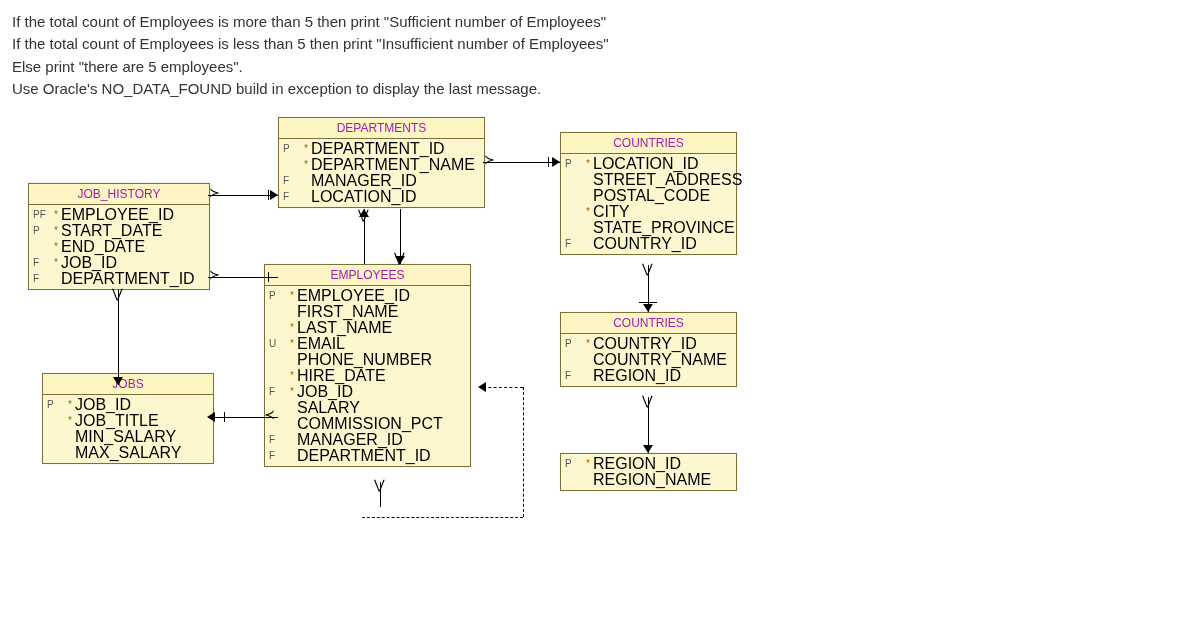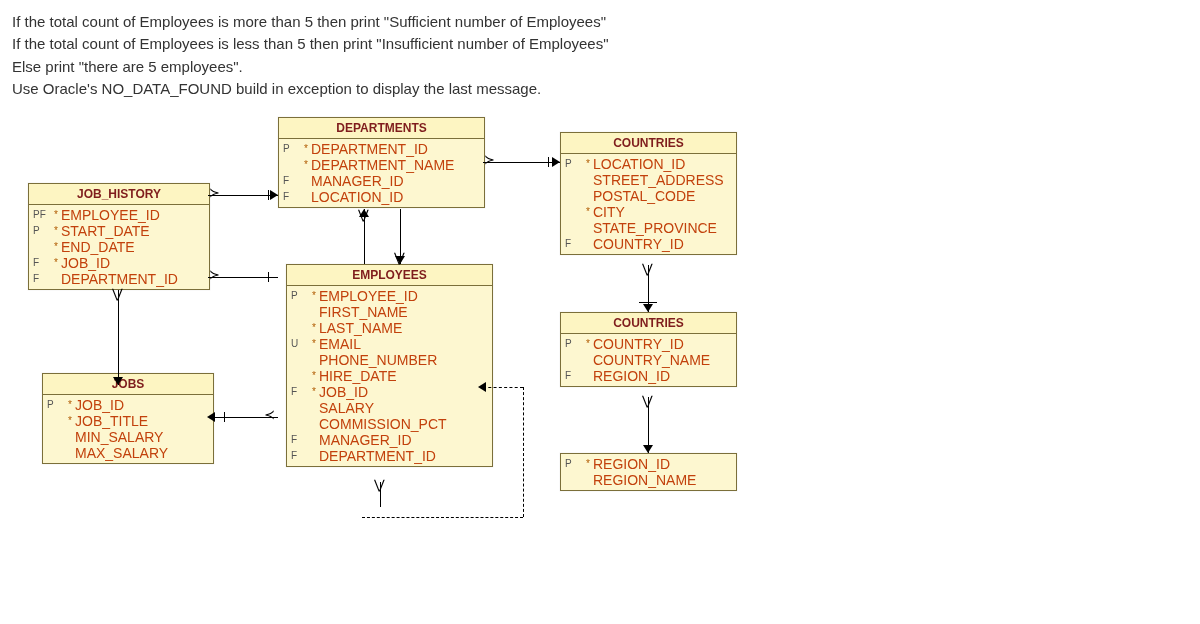--- a/index.html
+++ b/index.html
@@ -21,22 +21,22 @@
   .entity {
     position: absolute;
     border: 1px solid #7b6f3a;
     background: #fdf7d0;
     font-size: 12px;
     font-family: "Segoe UI", Tahoma, sans-serif;
     box-shadow: 0 0 0 0.5px rgba(0,0,0,0.05);
   }
   .entity-title {
     text-align: center;
-    font-weight: bold;
-    color: #7f1d1d;
+    font-weight: normal;
+    color: #a21caf;
     padding: 3px 4px;
     border-bottom: 1px solid #7b6f3a;
     background: #fdf5c2;
   }
   .entity-body { padding: 2px 0; }
   .row {
     display: flex;
     align-items: center;
     padding: 0 4px;
     line-height: 16px;
@@ -50,22 +50,22 @@
     flex-shrink: 0;
   }
   .markcol {
     width: 10px;
     color: #b05a00;
     font-size: 10px;
     text-align: center;
     flex-shrink: 0;
   }
   .namecol {
-    color: #c2410c;
-    font-size: 14px;
+    color: #000000;
+    font-size: 16px;
   }
   
   .line { position:absolute; background:#000; }
   .hline { height:1px; }
   .vline { width:1px; }
   .dashed-h { position:absolute; border-top:1px dashed #000; height:0; }
   .dashed-v { position:absolute; border-left:1px dashed #000; width:0; }
   .crow { position:absolute; font-size:13px; color:#000; line-height:12px; }
   .arrowhead { position:absolute; width:0; height:0; }
   .arrow-right { border-top:5px solid transparent; border-bottom:5px solid transparent; border-left:8px solid #000; }
@@ -162,21 +162,21 @@
           <span class="namecol">MANAGER_ID</span>
         </div>
         <div class="row">
           <span class="keycol">F</span>
           <span class="markcol"></span>
           <span class="namecol">LOCATION_ID</span>
         </div>
       </div>
   </div>
 
-  <div class="entity" style="left:274px; top:147px; width:205px;">
+  <div class="entity" style="left:252px; top:147px; width:205px;">
     <div class="entity-title">EMPLOYEES</div>
     <div class="entity-body">
         <div class="row">
           <span class="keycol">P</span>
           <span class="markcol">*</span>
           <span class="namecol">EMPLOYEE_ID</span>
         </div>
         <div class="row">
           <span class="keycol"></span>
           <span class="markcol"></span>

